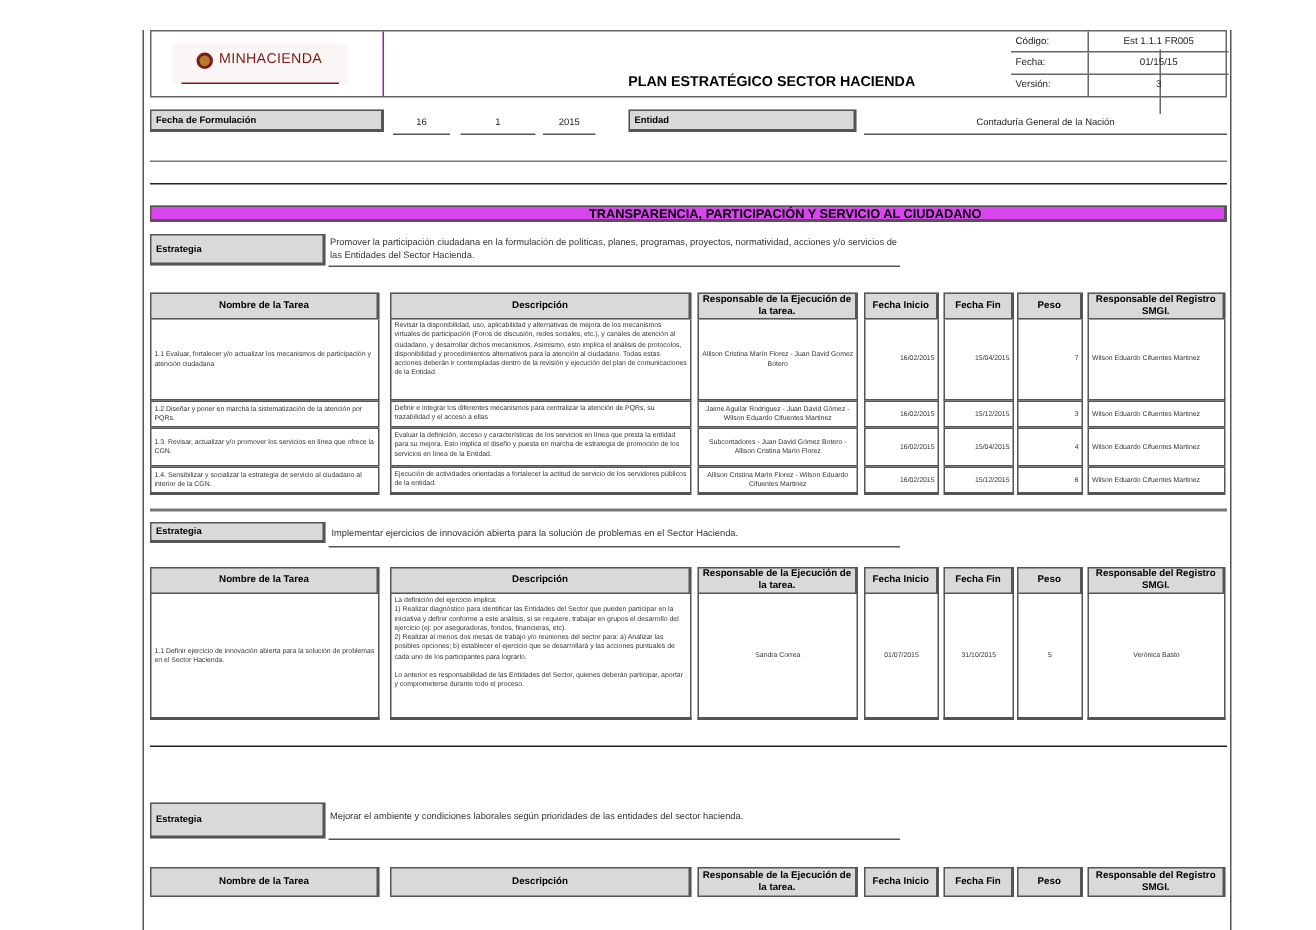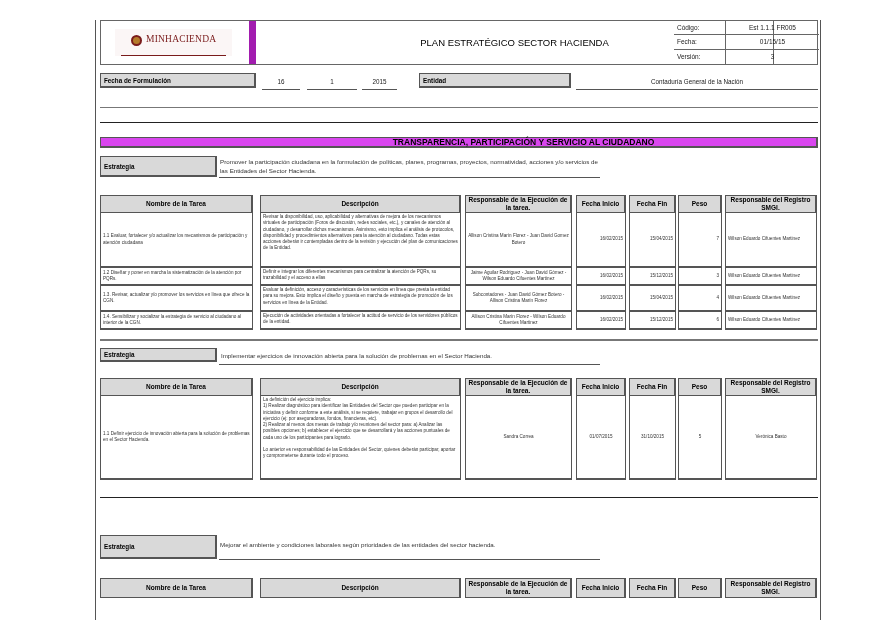--- a/index.html
+++ b/index.html
@@ -4,26 +4,26 @@
 <style>
   * { box-sizing: border-box; margin: 0; padding: 0; }
   html, body { width: 877px; height: 620px; background: #ffffff; overflow: hidden; }
   body { font-family: "Liberation Sans", sans-serif; color: #000; position: relative; }
 
   .page { position: absolute; left: 0; top: 0; width: 877px; height: 620px; }
   .vline { position: absolute; top: 20px; bottom: 0; width: 1px; background: #555; }
 
   
   .hdr { position: absolute; left: 100px; top: 20px; width: 718px; height: 45px; border: 1px solid #666; }
-  .hdr .logo-cell { position: absolute; left: 0; top: 0; width: 155px; height: 43px; border-right: 7px solid #a21caf; font-family: Liberation Serif, serif; }
+  .hdr .logo-cell { position: absolute; left: 0; top: 0; width: 155px; height: 43px; border-right: 1px solid #a21caf; }
   .hdr .logo { position: absolute; left: 14px; top: 8px; width: 117px; height: 27px; background: #fbf6f6; }
   .hdr .logo .seal { position: absolute; left: 16px; top: 6px; width: 11px; height: 11px; border-radius: 50%; background: #b57a2a; border: 2px solid #7a1b1b; }
   .hdr .logo .name { position: absolute; left: 31px; top: 5px; font-size: 9.5px; color: #7a1b1b; letter-spacing: 0.2px; }
   .hdr .logo .rule { position: absolute; left: 6px; right: 6px; bottom: 0; height: 1px; background: #7a1b1b; }
-  .hdr .title { position: absolute; left: 155px; top: 0; width: 518px; height: 43px; border-right: 1px solid #666; display: flex; align-items: center; justify-content: center; font-weight: normal; font-size: 9.5px; }
+  .hdr .title { position: absolute; left: 155px; top: 12px; width: 518px; height: 43px; border-right: 1px solid #666; display: flex; align-items: center; justify-content: center; font-weight: bold; font-size: 9.5px; }
   .hdr .meta { position: absolute; left: 573px; top: 0; width: 145px; height: 43px; }
   .meta-row { display: flex; height: 14.33px; border-bottom: 1px solid #666; font-size: 6.5px; }
   .meta-row:last-child { border-bottom: none; }
   .meta-row .k { width: 52px; border-right: 1px solid #666; padding-left: 3px; line-height: 13px; color: #222; }
   .meta-row .v { flex: 1; text-align: center; line-height: 13px; color: #222; }
 
   
   .graybox { position: absolute; background: #d9d9d9; border: 1px solid #555; border-right-width: 2px; border-bottom-width: 2px; font-size: 6.3px; font-weight: bold; padding-left: 3px; display: flex; align-items: center; }
   .uline { position: absolute; height: 1px; background: #555; }
   .small { position: absolute; font-size: 6.3px; color: #222; text-align: center; }

